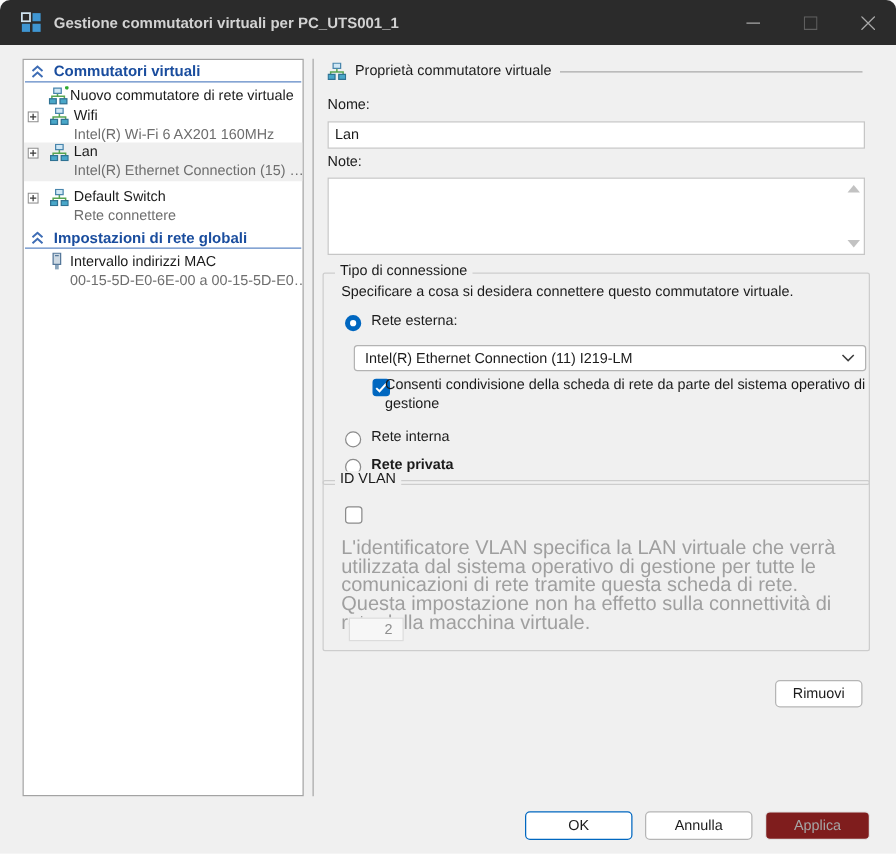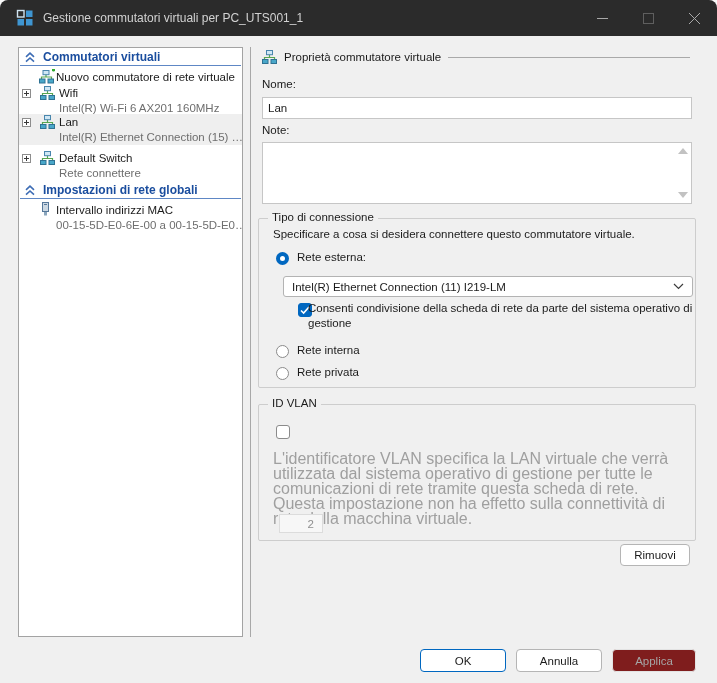--- a/index.html
+++ b/index.html
@@ -10,21 +10,21 @@
     --content-bg:#f0f0f0;
     --sub-gray:#6e6e6e;
   }
   *{margin:0;padding:0;box-sizing:border-box;}
   html,body{background:#fafafa;}
   body{font-family:"Liberation Sans","DejaVu Sans",sans-serif;font-size:11.5px;color:#1b1b1b;}
   .window{position:relative;width:717px;height:683px;background:var(--content-bg);
           border-radius:8px 8px 0 0;overflow:hidden;}
   
   .titlebar{position:absolute;left:0;top:0;width:717px;height:36px;background:var(--titlebar);
-            display:flex;align-items:center;}
+            display:flex;align-items:center;font-weight:bold;}
   .titlebar .app-icon{margin-left:16px;width:18px;height:18px;flex:none;}
   .titlebar .title{margin-left:9px;color:#d2d2d2;font-size:12px;white-space:nowrap;}
   .win-controls{position:absolute;right:0;top:0;height:36px;display:flex;}
   .win-btn{width:46px;height:36px;display:flex;align-items:center;justify-content:center;}
   
   .content{position:absolute;left:0;top:36px;width:717px;height:513px;background:var(--content-bg);}
   .abs{position:absolute;}
   
   .sidebar{position:absolute;left:18px;top:11px;width:225px;height:590px;background:#fff;
            border:1px solid #a3a3a3;overflow:hidden;}
@@ -231,24 +231,24 @@
         <svg width="10" height="9" viewBox="0 0 10 9">
           <path d="M1 4.5 L3.6 7 L9 1" stroke="#fff" stroke-width="1.6" fill="none"></path>
         </svg>
       </span>
       <span class="wraptext" style="left:49px;top:82px;width:396px;">Consenti condivisione della scheda di rete da parte del sistema operativo di gestione</span>
 
       <span class="radio" style="left:17px;top:126px;"></span>
       <span class="label" style="left:38px;top:125px;">Rete interna</span>
 
       <span class="radio" style="left:17px;top:148px;"></span>
-      <span class="label" style="left:38px;top:147px;">Rete privata</span>
-    </div>
-
-    <div class="group" style="top:368px;height:137px;">
+      <span class="label" style="left:38px;top:147px;font-weight:bold;">Rete privata</span>
+    </div>
+
+    <div class="group" style="top:348px;height:137px;">
       <span class="group-label">ID VLAN</span>
 
       <span class="cb" style="left:17px;top:20px;"></span>
 
       <span class="gray-desc" style="left:14px;top:46px;width:420px;font-size:16px;">L'identificatore VLAN specifica la LAN virtuale che verrà utilizzata dal sistema operativo di gestione per tutte le comunicazioni di rete tramite questa scheda di rete. Questa impostazione non ha effetto sulla connettività di rete della macchina virtuale.</span>
 
       <input class="vlan-input" disabled="" value="2" style="">
     </div>
 
     <div class="btn" style="left:620px;top:508px;width:70px;height:22px;">Rimuovi</div>

